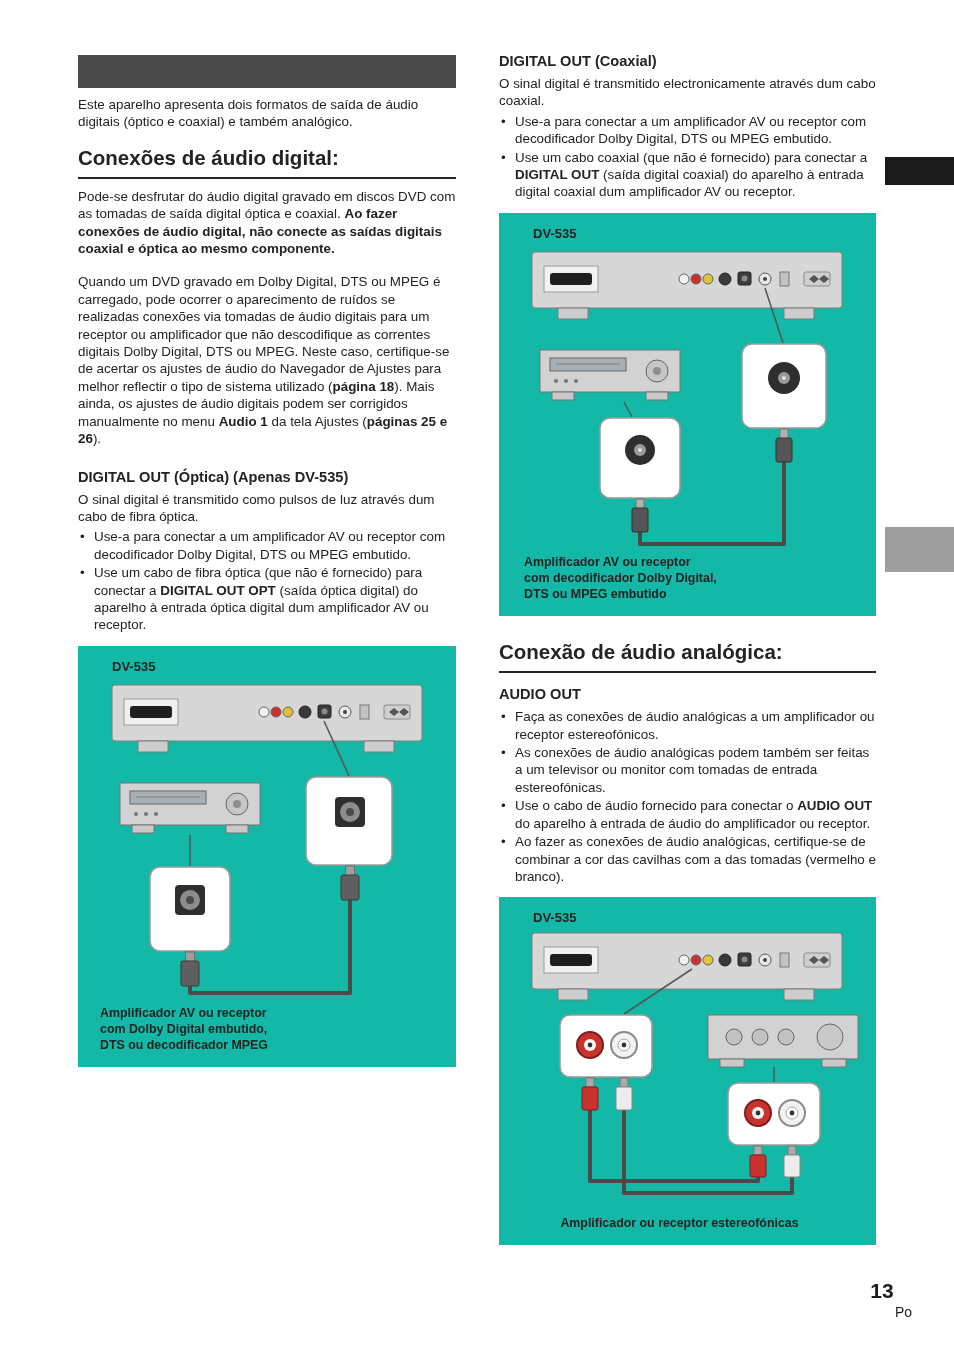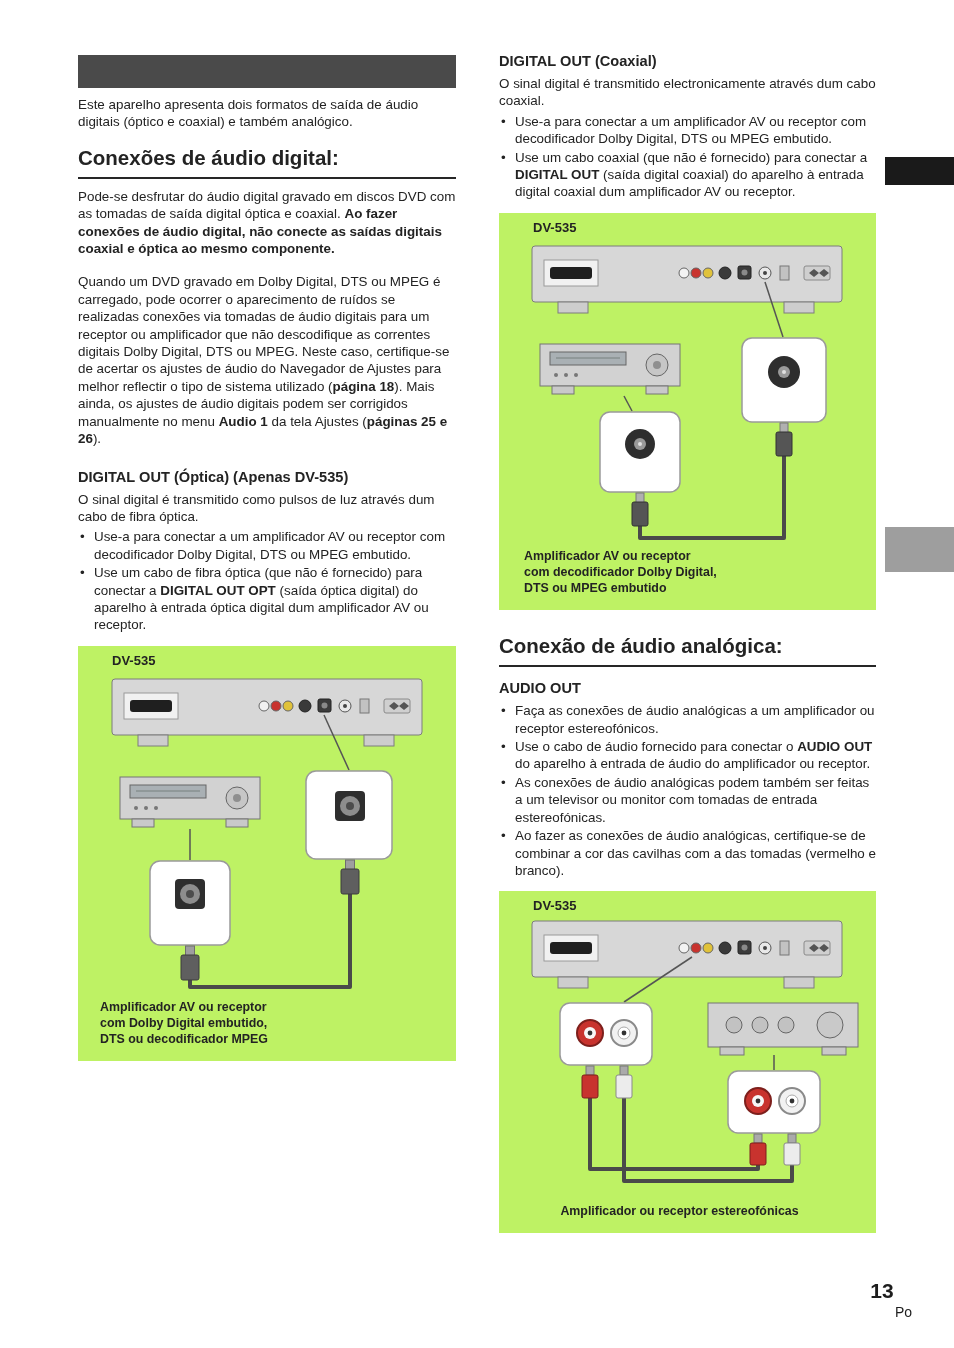--- a/index.html
+++ b/index.html
@@ -30,21 +30,21 @@
   }
   h2.sub {
     font-size:14.6px; line-height:18px; font-weight:bold;
     margin:20px 0 5px;
   }
 
   ul.bullets { margin:3px 0 0; padding:0; list-style:none; }
   ul.bullets li { position:relative; padding-left:16px; margin-bottom:1px; }
   ul.bullets li::before { content:"\2022"; position:absolute; left:2px; top:0; }
 
-  .diagram { background:#bef264; margin-top:12px; padding:4px 0 14px; }
+  .diagram { background:#14b8a6; margin-top:12px; padding:10px 0 14px; }
   .diagram-label { font-weight:bold; font-size:13px; margin:2px 0 4px 34px; }
   .diagram svg { display:block; margin:0 auto; }
   .diagram-caption {
     font-weight:bold; font-size:12.4px; line-height:16px;
     white-space:pre-line; margin:6px 16px 0 22px;
   }
   .diagram-caption.center { margin-left:0; text-align:center; }
 
   .edge-tab { position:absolute; right:0; width:69px; }
   .edge-tab.black { top:157px; height:28px; background:#1a1a1a; }
@@ -206,22 +206,22 @@
 com decodificador Dolby Digital,
 DTS ou MPEG embutido</div>
     </div>
 
     <h1 class="rule" style="margin-top:24px">Conexão de áudio analógica:</h1>
 
     <h2 class="sub" style="margin-top:12px">AUDIO OUT</h2>
 
     <ul class="bullets">
       <li>Faça as conexões de áudio analógicas a um amplificador ou receptor estereofónicos.</li>
+      <li>As conexões de áudio analógicas podem também ser feitas a um televisor ou monitor com tomadas de entrada estereofónicas.</li>
       <li><span>Use o cabo de áudio fornecido para conectar o </span><strong>AUDIO OUT</strong><span> do aparelho à entrada de áudio do amplificador ou receptor.</span></li>
-      <li>As conexões de áudio analógicas podem também ser feitas a um televisor ou monitor com tomadas de entrada estereofónicas.</li>
       <li>Ao fazer as conexões de áudio analógicas, certifique-se de combinar a cor das cavilhas com a das tomadas (vermelho e branco).</li>
     </ul>
 
     <div class="diagram">
       <div class="diagram-label">DV-535</div>
       <svg width="351" height="278" viewBox="0 0 351 278">
         <g transform="translate(20,2)">
           <rect x="0" y="0" width="310" height="56" rx="3" fill="#d7d7d7" stroke="#7d7d7d"></rect>
           <rect x="12" y="14" width="54" height="26" fill="#f1f1f1" stroke="#9a9a9a"></rect>
           <rect x="18" y="21" width="42" height="12" rx="3" fill="#1f1f1f"></rect>

